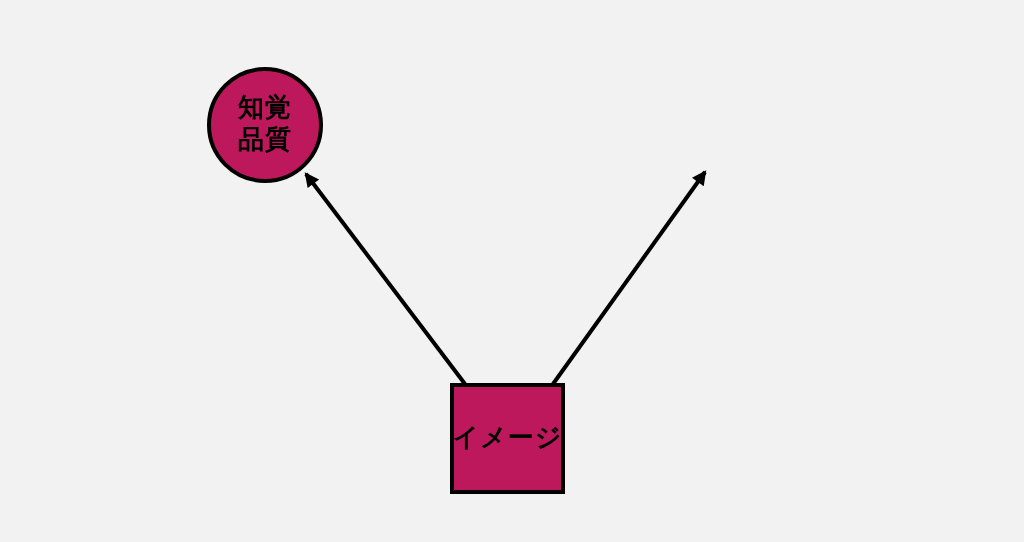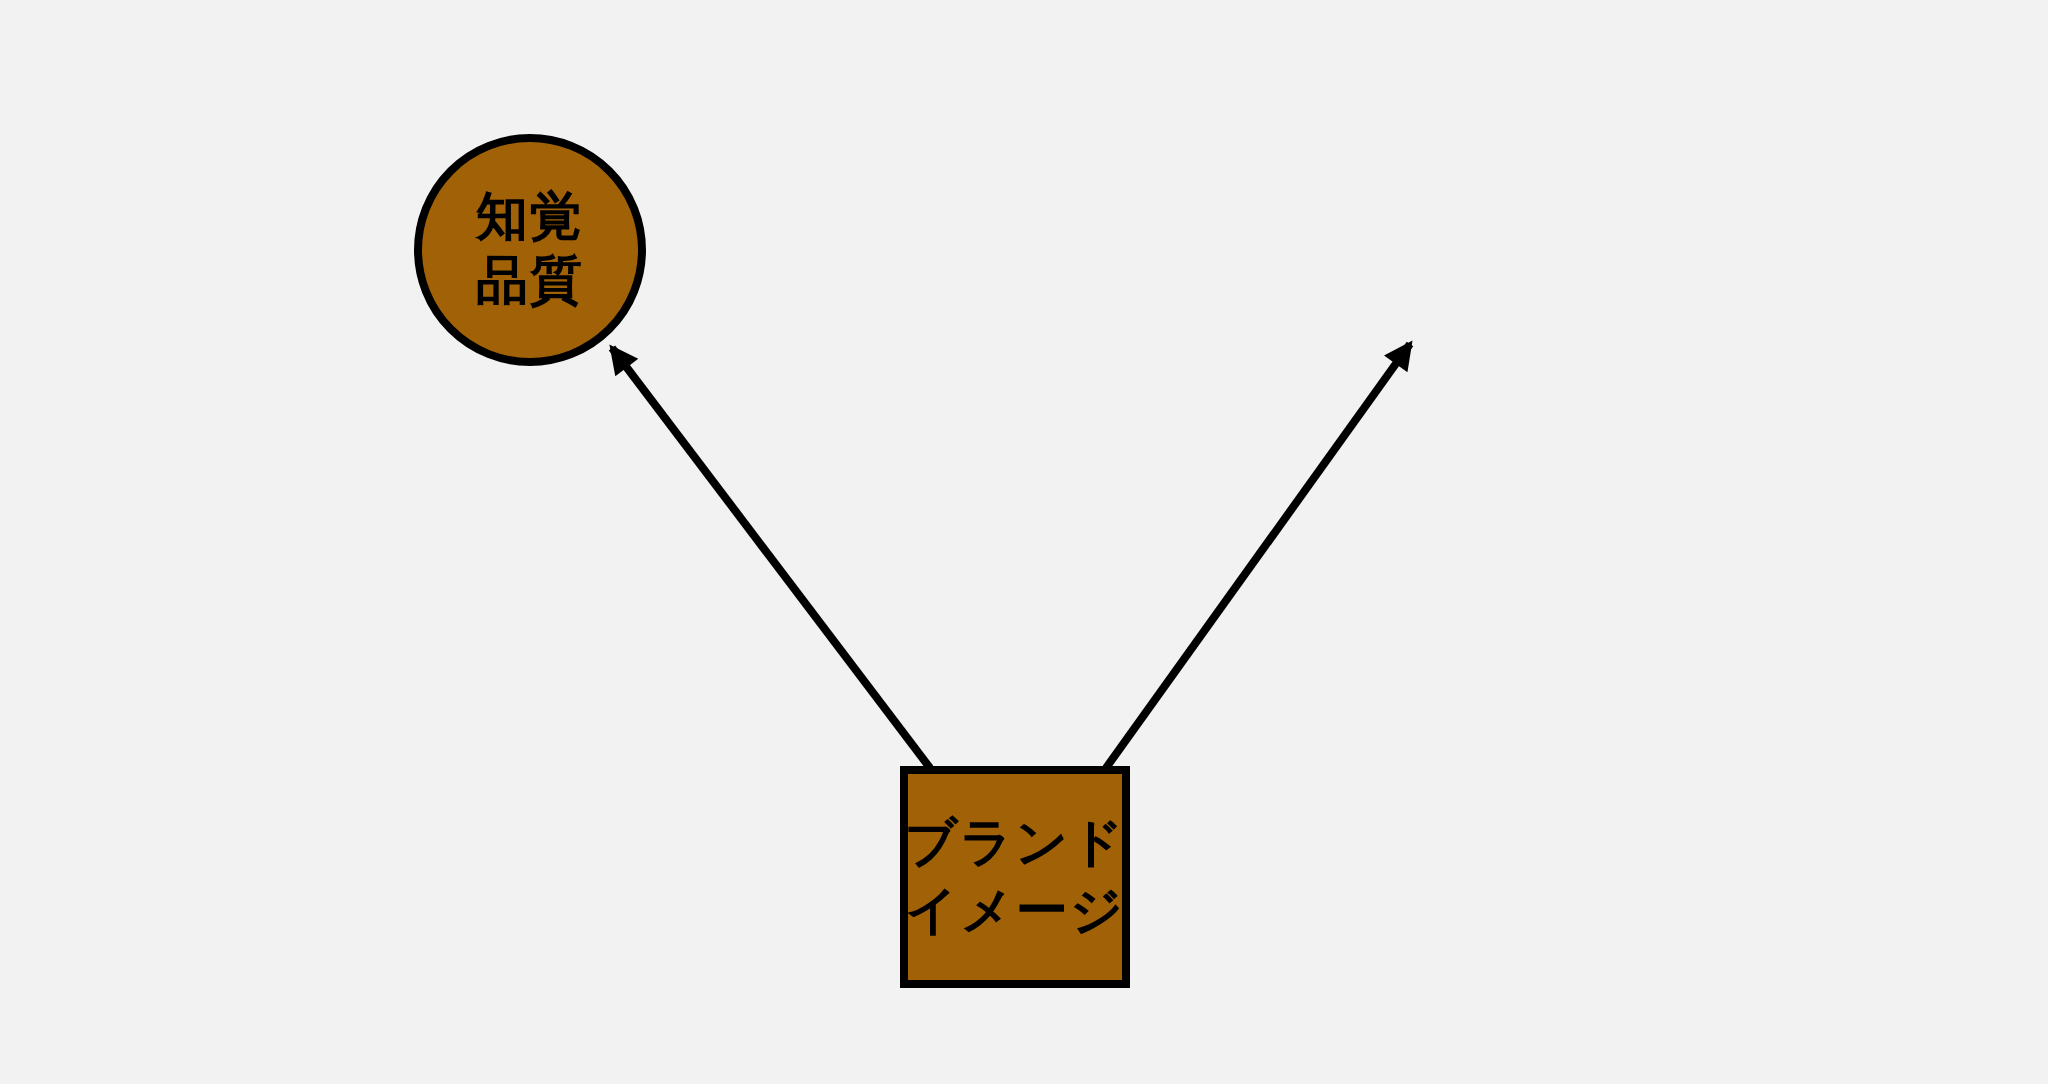--- a/index.html
+++ b/index.html
@@ -21,32 +21,33 @@
     position: absolute;
     left: 0;
     top: 0;
     width: 1024px;
     height: 542px;
     pointer-events: none;
   }
   .node {
     position: absolute;
     box-sizing: border-box;
-    background: #a16207;
+    background: #be185d;
     border: 4px solid #000000;
     display: flex;
     flex-direction: column;
     align-items: center;
     justify-content: center;
     text-align: center;
     color: #000000;
     font-weight: 700;
     font-size: 26px;
     line-height: 32px;
     letter-spacing: 1px;
+    font-family: Liberation Mono, monospace;
   }
   .node.circle {
     border-radius: 50%;
   }
   .node-quality {
     left: 207px;
     top: 67px;
     width: 116px;
     height: 116px;
   }
@@ -83,17 +84,16 @@
     <line x1="553" y1="384" x2="705" y2="172" stroke="#000000" stroke-width="4" marker-end="url(#arrowhead)"></line>
   </svg>
 
   <div class="node circle node-quality">
     <span class="node-label-line">知覚</span>
     <span class="node-label-line">品質</span>
   </div>
 
 
   <div class="node node-brand">
-    <span class="node-label-line">ブランド</span>
     <span class="node-label-line">イメージ</span>
   </div>
 
 </div>
 
 </body></html>

